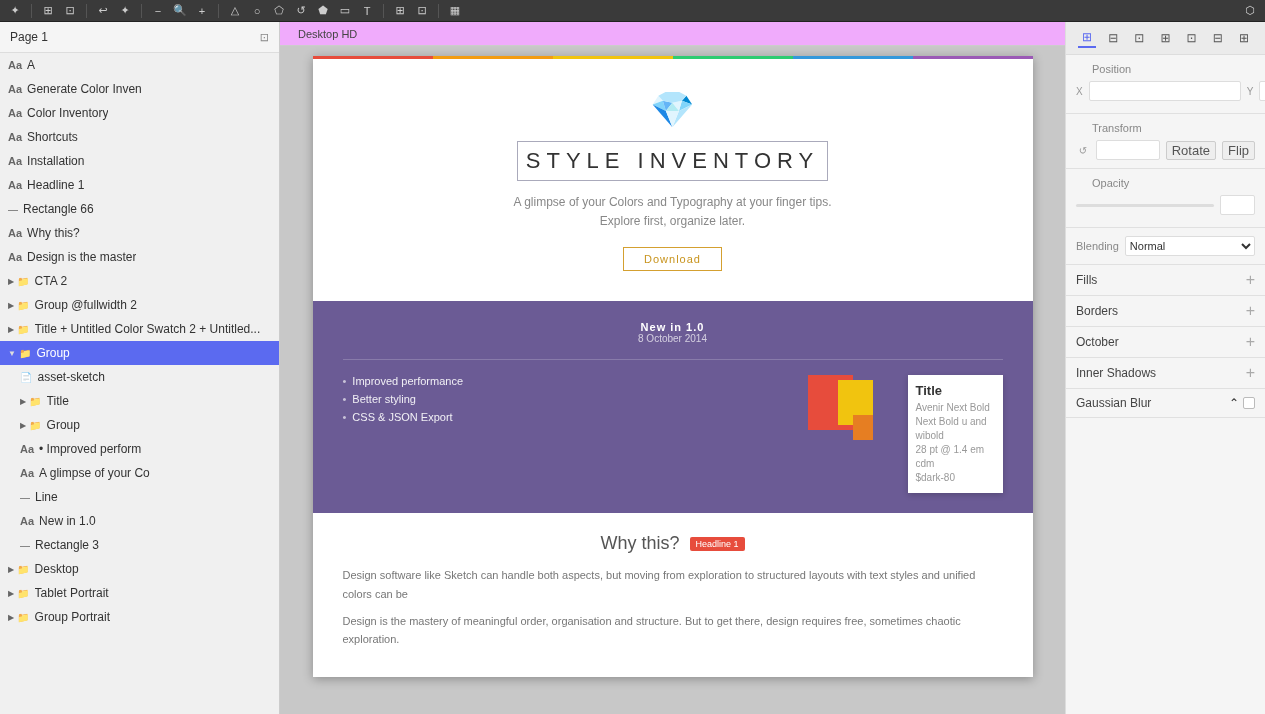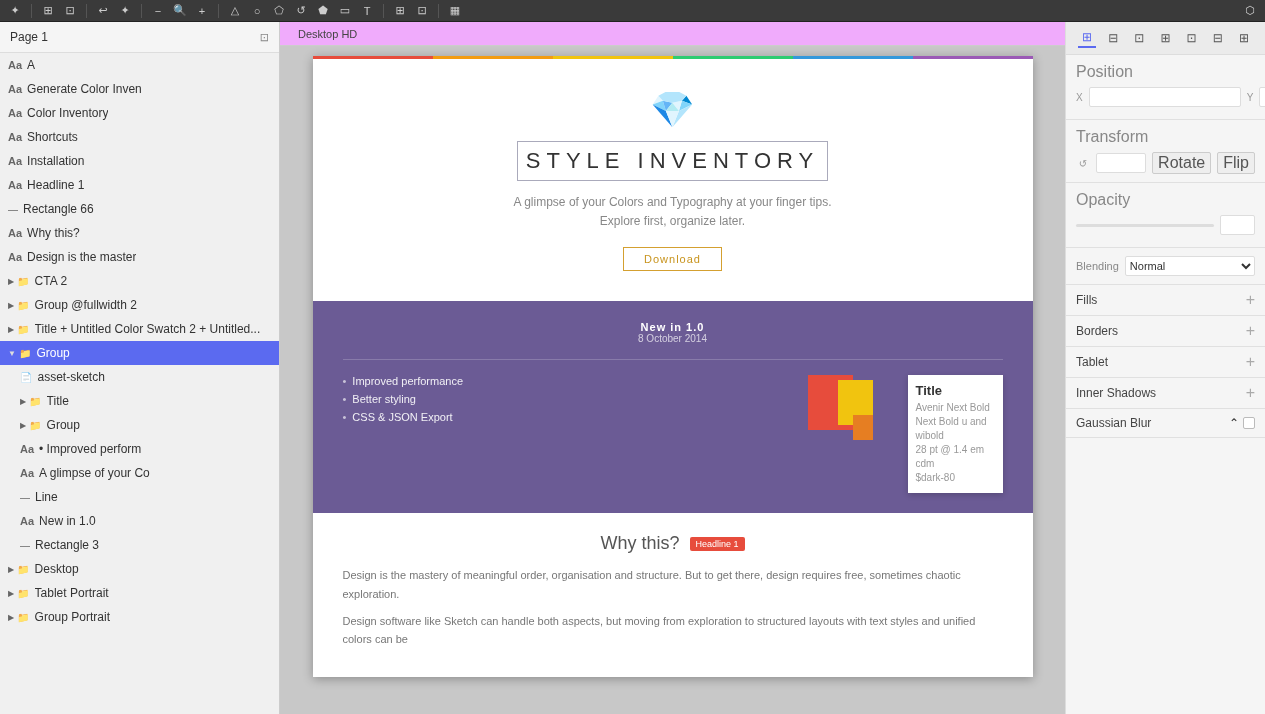--- a/index.html
+++ b/index.html
@@ -285,23 +285,24 @@
       background: #ebebeb;
     }
     .right-icon { font-size: 12px; color: #555; cursor: pointer; padding: 2px 4px; }
     .right-icon.active { color: #5b6af0; border-bottom: 2px solid #5b6af0; }
 
     .right-section {
       padding: 8px 10px;
       border-bottom: 1px solid #e0e0e0;
     }
     .right-section-label {
-      font-size: 16px;
+      font-size: 11px;
       color: #888;
       margin-bottom: 6px;
+      margin-left: 16px;
     }
     .field-row {
       display: flex;
       align-items: center;
       gap: 6px;
       margin-bottom: 4px;
     }
     .field-label {
       font-size: 10px;
       color: #999;
@@ -317,21 +318,21 @@
       padding: 0 4px;
       background: white;
       color: #333;
     }
     .transform-row {
       display: flex;
       align-items: center;
       gap: 6px;
     }
     .transform-btn {
-      font-size: 16px;
+      font-size: 13px;
       color: #555;
       cursor: pointer;
       background: #eee;
       border: 1px solid #ccc;
       border-radius: 2px;
       padding: 1px 5px;
     }
     .opacity-row {
       display: flex;
       align-items: center;
@@ -603,22 +604,22 @@
               <div class="typo-meta">$dark-80</div>
             </div>
           </div>
         </div>
 
         <div class="why-section">
           <div class="why-header">
             <div class="why-title">Why this?</div>
             <div class="headline-badge">Headline 1</div>
           </div>
+          <p class="why-text">Design software like Sketch can handle both aspects, but moving from exploration to structured layouts with text styles and unified colors can be</p>
           <p class="why-text">Design is the mastery of meaningful order, organisation and structure. But to get there, design requires free, sometimes chaotic exploration.</p>
-          <p class="why-text">Design software like Sketch can handle both aspects, but moving from exploration to structured layouts with text styles and unified colors can be</p>
         </div>
       </div>
     </div>
   </div>
 
   <div id="right-panel">
 
     <div class="right-panel-icons">
       <span class="right-icon active">⊞</span>
       <span class="right-icon">⊟</span>
@@ -674,21 +675,21 @@
       <span class="panel-row-label">Fills</span>
       <span class="panel-row-add">+</span>
     </div>
 
     <div class="panel-row">
       <span class="panel-row-label">Borders</span>
       <span class="panel-row-add">+</span>
     </div>
 
     <div class="panel-row">
-      <span class="panel-row-label">Tablet</span>
+      <span class="panel-row-label">October</span>
       <span class="panel-row-add">+</span>
     </div>
 
     <div class="panel-row">
       <span class="panel-row-label">Inner Shadows</span>
       <span class="panel-row-add">+</span>
     </div>
 
     <div class="gaussian-row">
       <span class="gaussian-label">Gaussian Blur</span>

